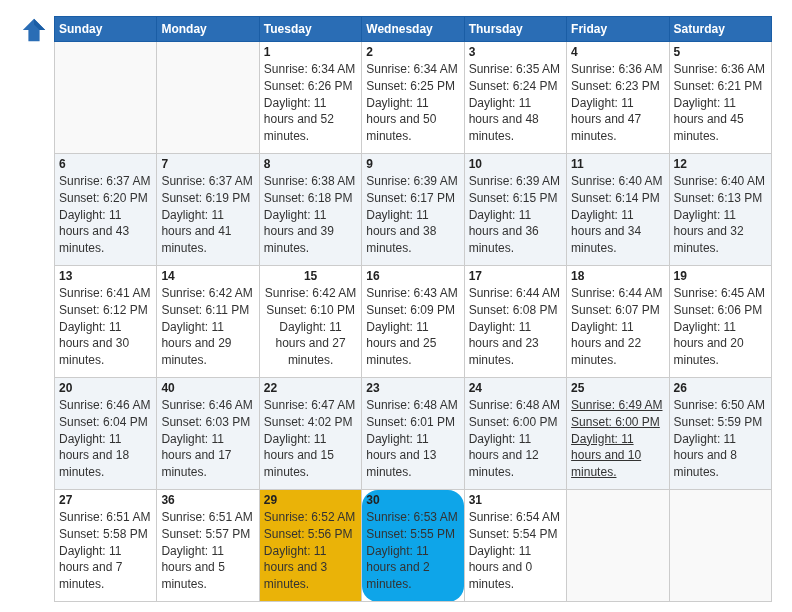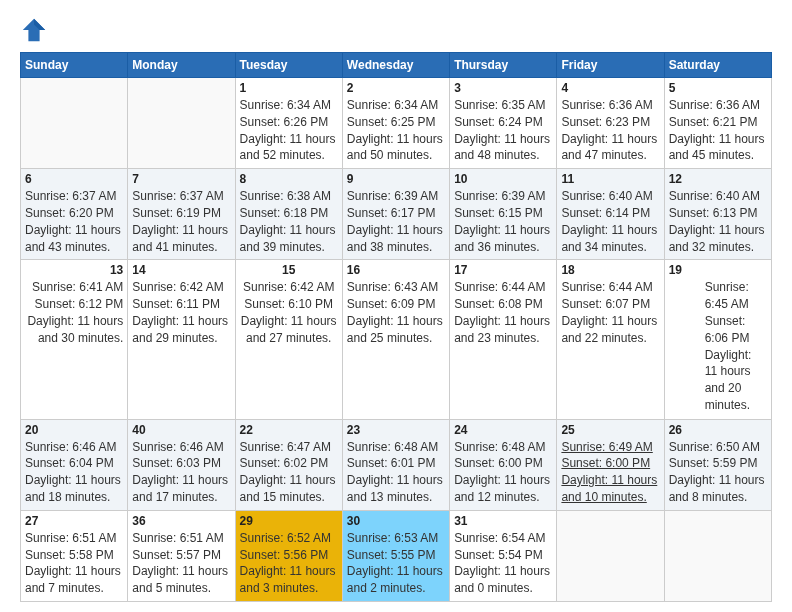--- a/index.html
+++ b/index.html
@@ -8,21 +8,21 @@
       background: #fff;
       width: 792px;
       height: 612px;
       overflow: hidden;
     }
     .page {
       width: 792px;
       height: 612px;
       padding: 16px 20px 10px 20px;
       display: flex;
-      flex-direction: column;
+      flex-direction: row;
     }
     .header {
       display: flex;
       justify-content: space-between;
       align-items: flex-start;
       margin-bottom: 8px;
     }
     .logo {
       display: flex;
       align-items: center;
@@ -203,21 +203,21 @@
 Daylight: 11 hours and 34 minutes.</div>
           </td>
           <td style="background: rgb(240, 244, 248);">
             <span class="day-number">12</span>
             <div class="cell-info" style="white-space: pre-line;">Sunrise: 6:40 AM
 Sunset: 6:13 PM
 Daylight: 11 hours and 32 minutes.</div>
           </td>
         </tr>
         <tr>
-          <td style="background: rgb(255, 255, 255); text-align: right;">
+          <td style="background: rgb(255, 255, 255);">
             <span class="day-number">13</span>
             <div class="cell-info" style="white-space: pre-line;">Sunrise: 6:41 AM
 Sunset: 6:12 PM
 Daylight: 11 hours and 30 minutes.</div>
           </td>
           <td style="background: rgb(255, 255, 255);">
             <span class="day-number">14</span>
             <div class="cell-info" style="white-space: pre-line;">Sunrise: 6:42 AM
 Sunset: 6:11 PM
 Daylight: 11 hours and 29 minutes.</div>
@@ -241,42 +241,42 @@
 Daylight: 11 hours and 23 minutes.</div>
           </td>
           <td style="background: rgb(255, 255, 255);">
             <span class="day-number">18</span>
             <div class="cell-info" style="white-space: pre-line;">Sunrise: 6:44 AM
 Sunset: 6:07 PM
 Daylight: 11 hours and 22 minutes.</div>
           </td>
           <td style="background: rgb(255, 255, 255);">
             <span class="day-number">19</span>
-            <div class="cell-info" style="white-space: pre-line; margin-left: 36px;">Sunrise: 6:45 AM
+            <div class="cell-info" style="white-space: pre-line;">Sunrise: 6:45 AM
 Sunset: 6:06 PM
 Daylight: 11 hours and 20 minutes.</div>
           </td>
         </tr>
         <tr>
           <td style="background: rgb(240, 244, 248);">
             <span class="day-number">20</span>
             <div class="cell-info" style="white-space: pre-line;">Sunrise: 6:46 AM
 Sunset: 6:04 PM
 Daylight: 11 hours and 18 minutes.</div>
           </td>
           <td style="background: rgb(240, 244, 248);">
             <span class="day-number">40</span>
             <div class="cell-info" style="white-space: pre-line;">Sunrise: 6:46 AM
 Sunset: 6:03 PM
 Daylight: 11 hours and 17 minutes.</div>
           </td>
           <td style="background: rgb(240, 244, 248);">
             <span class="day-number">22</span>
             <div class="cell-info" style="white-space: pre-line;">Sunrise: 6:47 AM
-Sunset: 6:02 PM
+Sunset: 4:02 PM
 Daylight: 11 hours and 15 minutes.</div>
           </td>
           <td style="background: rgb(240, 244, 248);">
             <span class="day-number">23</span>
             <div class="cell-info" style="white-space: pre-line;">Sunrise: 6:48 AM
 Sunset: 6:01 PM
 Daylight: 11 hours and 13 minutes.</div>
           </td>
           <td style="background: rgb(240, 244, 248); margin-left: 46px;">
             <span class="day-number">24</span>
@@ -309,21 +309,21 @@
             <div class="cell-info" style="white-space: pre-line;">Sunrise: 6:51 AM
 Sunset: 5:57 PM
 Daylight: 11 hours and 5 minutes.</div>
           </td>
           <td style="background: #eab308;">
             <span class="day-number">29</span>
             <div class="cell-info" style="white-space: pre-line;">Sunrise: 6:52 AM
 Sunset: 5:56 PM
 Daylight: 11 hours and 3 minutes.</div>
           </td>
-          <td style="background: #7dd3fc;">
+          <td style="background: #0ea5e9; border-radius: 16px;">
             <span class="day-number">30</span>
             <div class="cell-info" style="white-space: pre-line;">Sunrise: 6:53 AM
 Sunset: 5:55 PM
 Daylight: 11 hours and 2 minutes.</div>
           </td>
           <td style="background: rgb(255, 255, 255);">
             <span class="day-number">31</span>
             <div class="cell-info" style="white-space: pre-line;">Sunrise: 6:54 AM
 Sunset: 5:54 PM
 Daylight: 11 hours and 0 minutes.</div>

